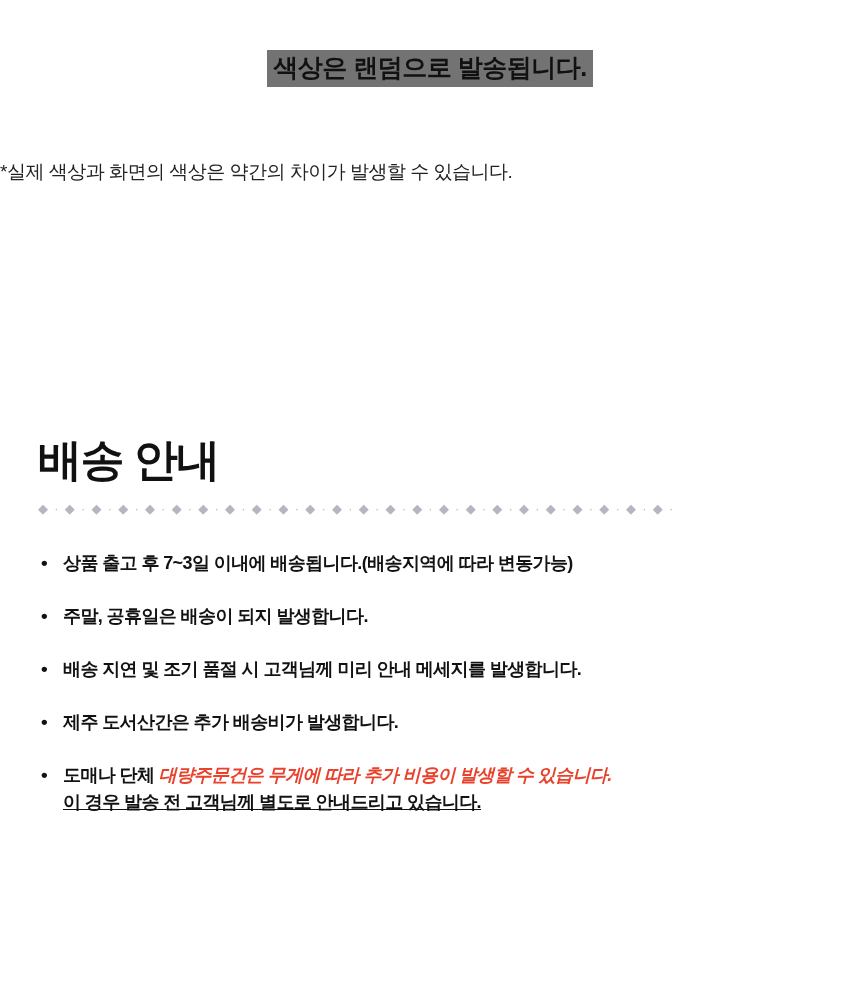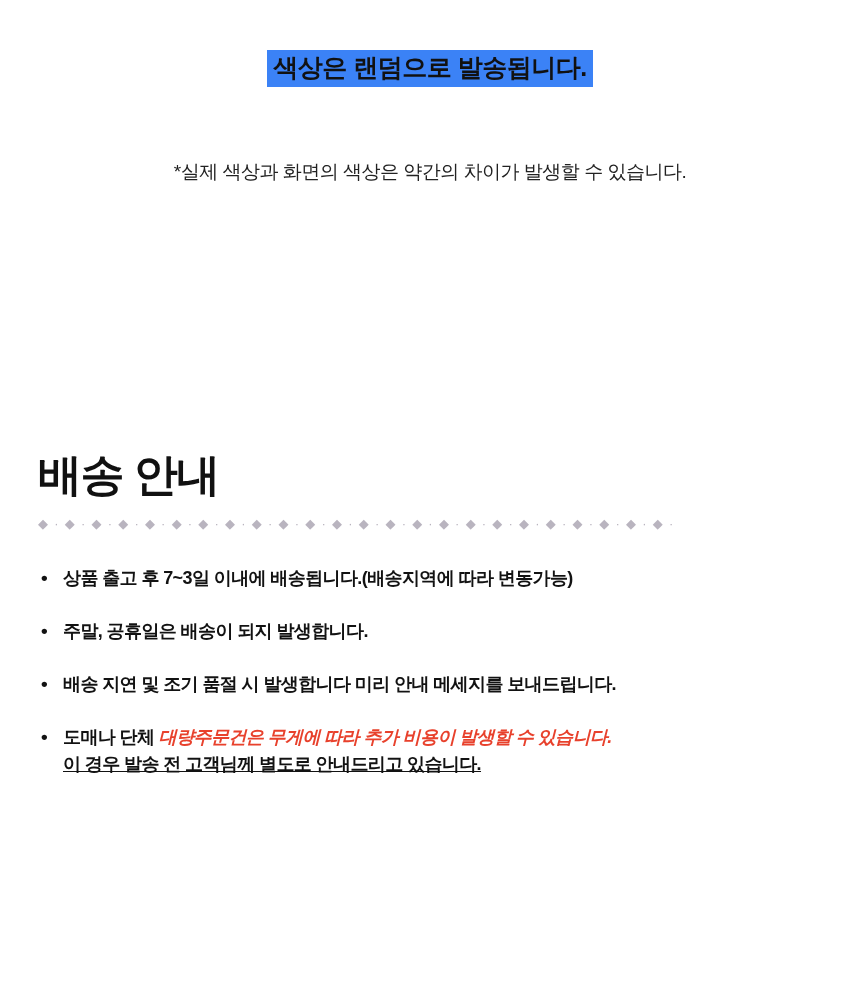--- a/index.html
+++ b/index.html
@@ -26,39 +26,38 @@
   .color-notice {
     text-align: center;
     margin-top: 50px;
   }
   .color-notice .hl {
     display: inline-block;
     font-size: 25px;
     font-weight: bold;
     letter-spacing: -0.5px;
     color: #111111;
-    background: #3b82f6;
+    background: #737373;
     padding: 2px 6px 4px 6px;
     line-height: 1.25;
   }
   .color-sub {
-    text-align: center;
+    text-align: left;
     margin-top: 72px;
     font-size: 19px;
     color: #222222;
     letter-spacing: -0.5px;
   }
 
   
   .delivery-section {
     position: absolute;
     top: 385px;
     left: 38px;
     right: 34px;
-    margin-top: 15px;
   }
   .delivery-title {
     font-size: 44px;
     font-weight: bold;
     letter-spacing: -1.5px;
     color: #111111;
     line-height: 1.15;
     margin: 0;
   }
   .divider {
@@ -125,21 +124,24 @@
     <div class="divider">◆·◆·◆·◆·◆·◆·◆·◆·◆·◆·◆·◆·◆·◆·◆·◆·◆·◆·◆·◆·◆·◆·◆·◆·◆·◆·◆·</div>
 
     <ul class="delivery-list">
       <li>
         <span>상품 출고 후 7~3일 이내에 배송됩니다.(배송지역에 따라 변동가능)</span>
       </li>
       <li>
         <span>주말, 공휴일은 배송이 되지 발생합니다.</span>
       </li>
       <li>
-        <span>배송 지연 및 조기 품절 시 발생합니다 미리 안내 메세지를 보내드립니다.</span>
+        <span>배송 지연 및 조기 품절 시 고객님께 미리 안내 메세지를 발생합니다.</span>
+      </li>
+      <li>
+        <span>제주 도서산간은 추가 배송비가 발생합니다.</span>
       </li>
       <li>
         <span>도매나 단체 </span><span class="red">대량주문건은 무게에 따라 추가 비용이 발생할 수 있습니다.</span>
         <span class="line2">이 경우 발송 전 고객님께 별도로 안내드리고 있습니다.</span>
       </li>
     </ul>
 
   </div>
 </div>
 

